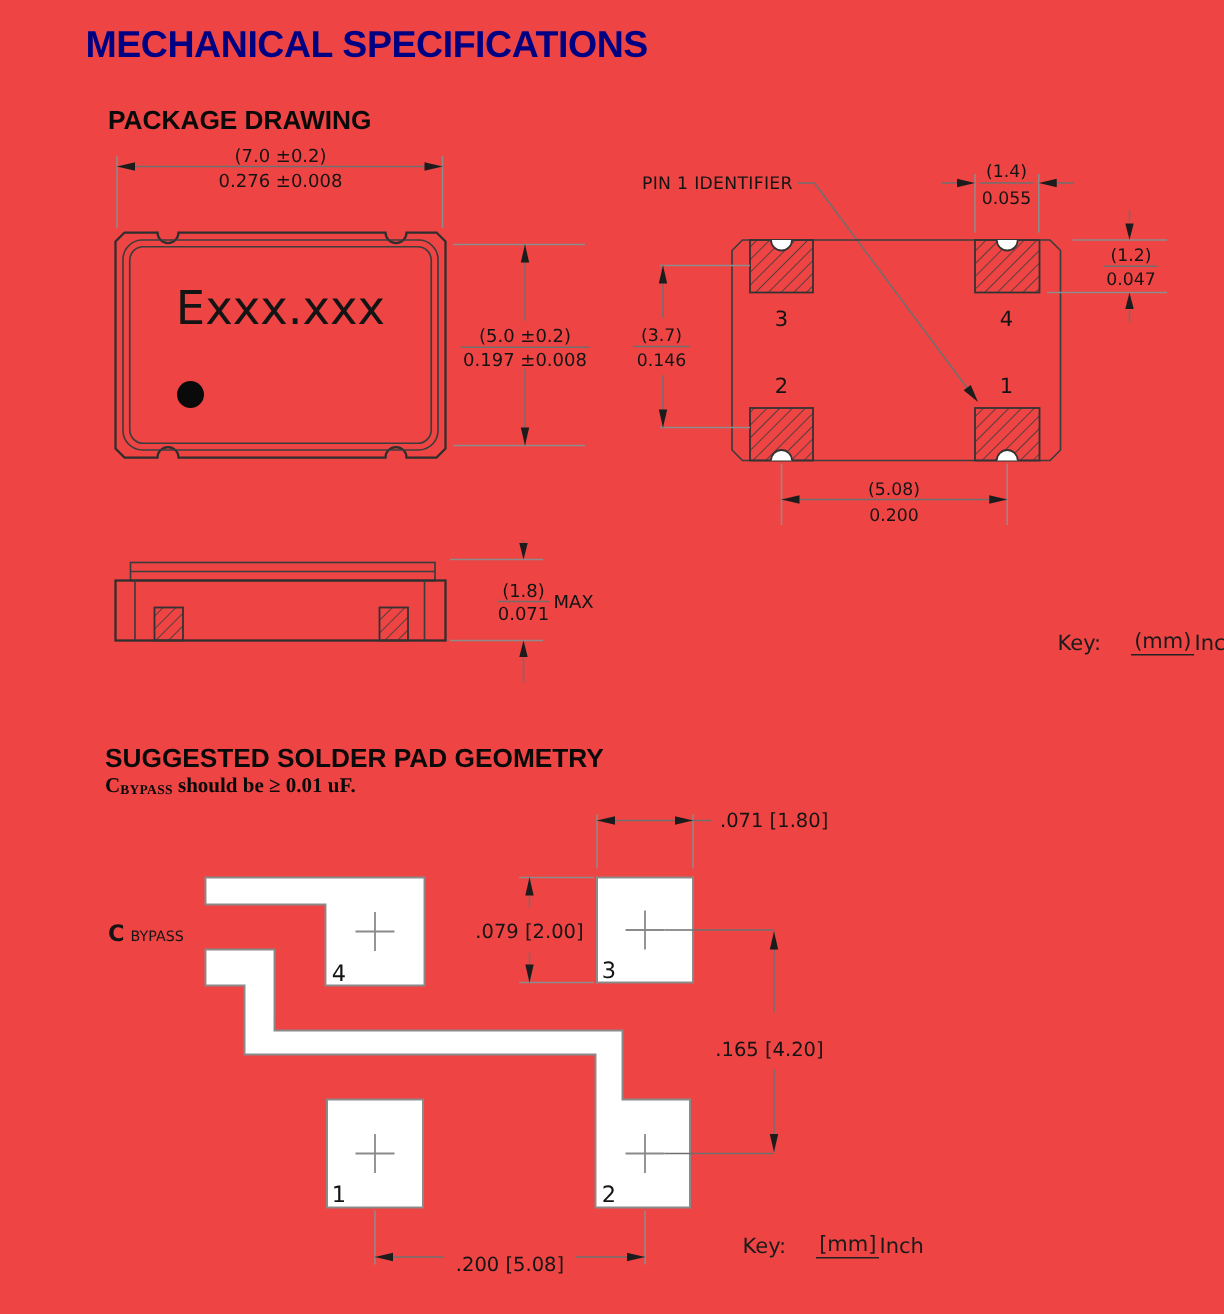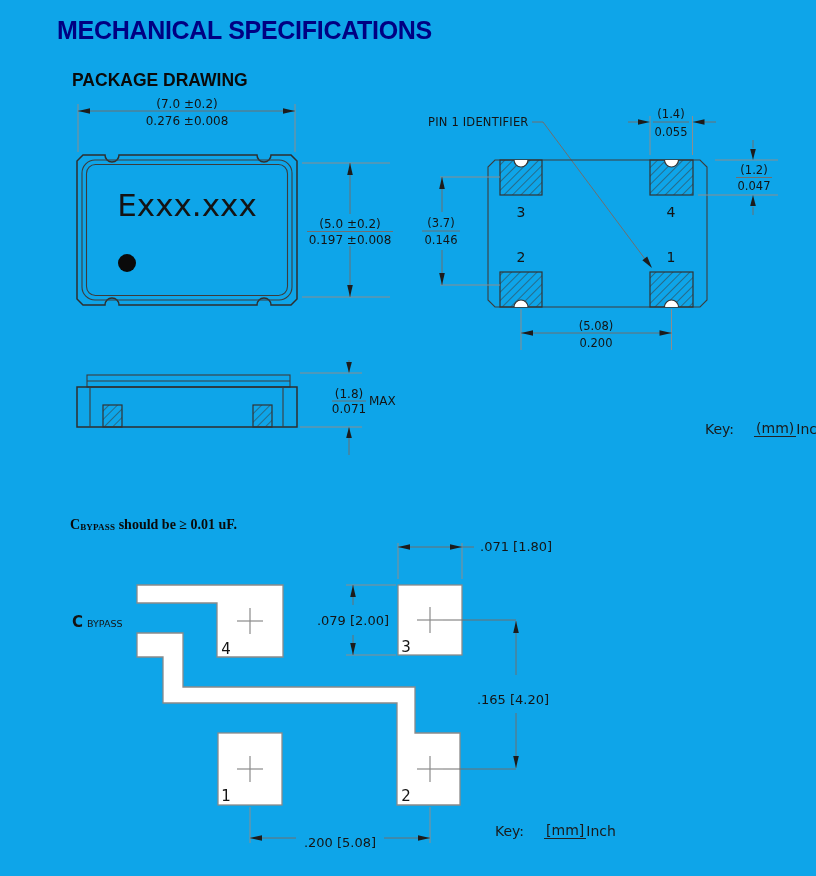--- a/index.html
+++ b/index.html
@@ -1,16 +1,16 @@
 <!DOCTYPE html>
 <html><head>
 <meta charset="utf-8">
 <style>
   html,body{margin:0;padding:0;background:#ffffff;}
-  .page{position:relative;width:816px;height:876px;background:#0ea5e9;overflow:hidden;
+  .page{position:relative;width:816px;height:876px;background:#ef4444;overflow:hidden;
         font-family:"DejaVu Sans",sans-serif;color:#111;}
   .page-title{position:absolute;left:57px;top:16px;margin:0;
         font-family:"Liberation Sans",sans-serif;font-weight:bold;
         font-size:25px;letter-spacing:-0.3px;color:#000082;}
   .sec-heading{position:absolute;margin:0;font-family:Liberation Sans, sans-serif;
         font-weight:bold;font-size:17.5px;color:#0a0a0a;}
   #pkg-heading{left:72px;top:70px;}
   #solder-heading{left:70px;top:495px;}
   .note{position:absolute;left:70px;top:517px;font-size:14px;font-weight:600;color:#0a0a0a;font-family:Liberation Serif, serif;}
   .note .sub{font-size:9px;vertical-align:-1px;letter-spacing:0.2px;}
@@ -192,20 +192,21 @@
   </svg>
 
   <div class="key" id="key-top">
     <span>Key:</span>
     <span class="frac">
       <span class="frac-top">(mm)</span>
       <span class="frac-bot">Inch</span>
     </span>
   </div>
 
+  <h2 class="sec-heading" id="solder-heading">SUGGESTED SOLDER PAD GEOMETRY</h2>
 
   <div class="note">
     <span>C</span><span class="sub">BYPASS</span><span> should be ≥ 0.01 uF.</span>
   </div>
 
   <svg id="svg-solder" class="drawing" width="560" height="341" viewBox="0 0 560 341">
 
     <path class="padshape" d="M 77,50 H 223 V 122 H 157 V 68 H 77 Z"></path>
 
     <path class="padshape" d="M 77,98 H 123 V 152 H 355 V 198 H 400 V 270 H 337 V 168 H 103 V 122 H 77 Z"></path>

